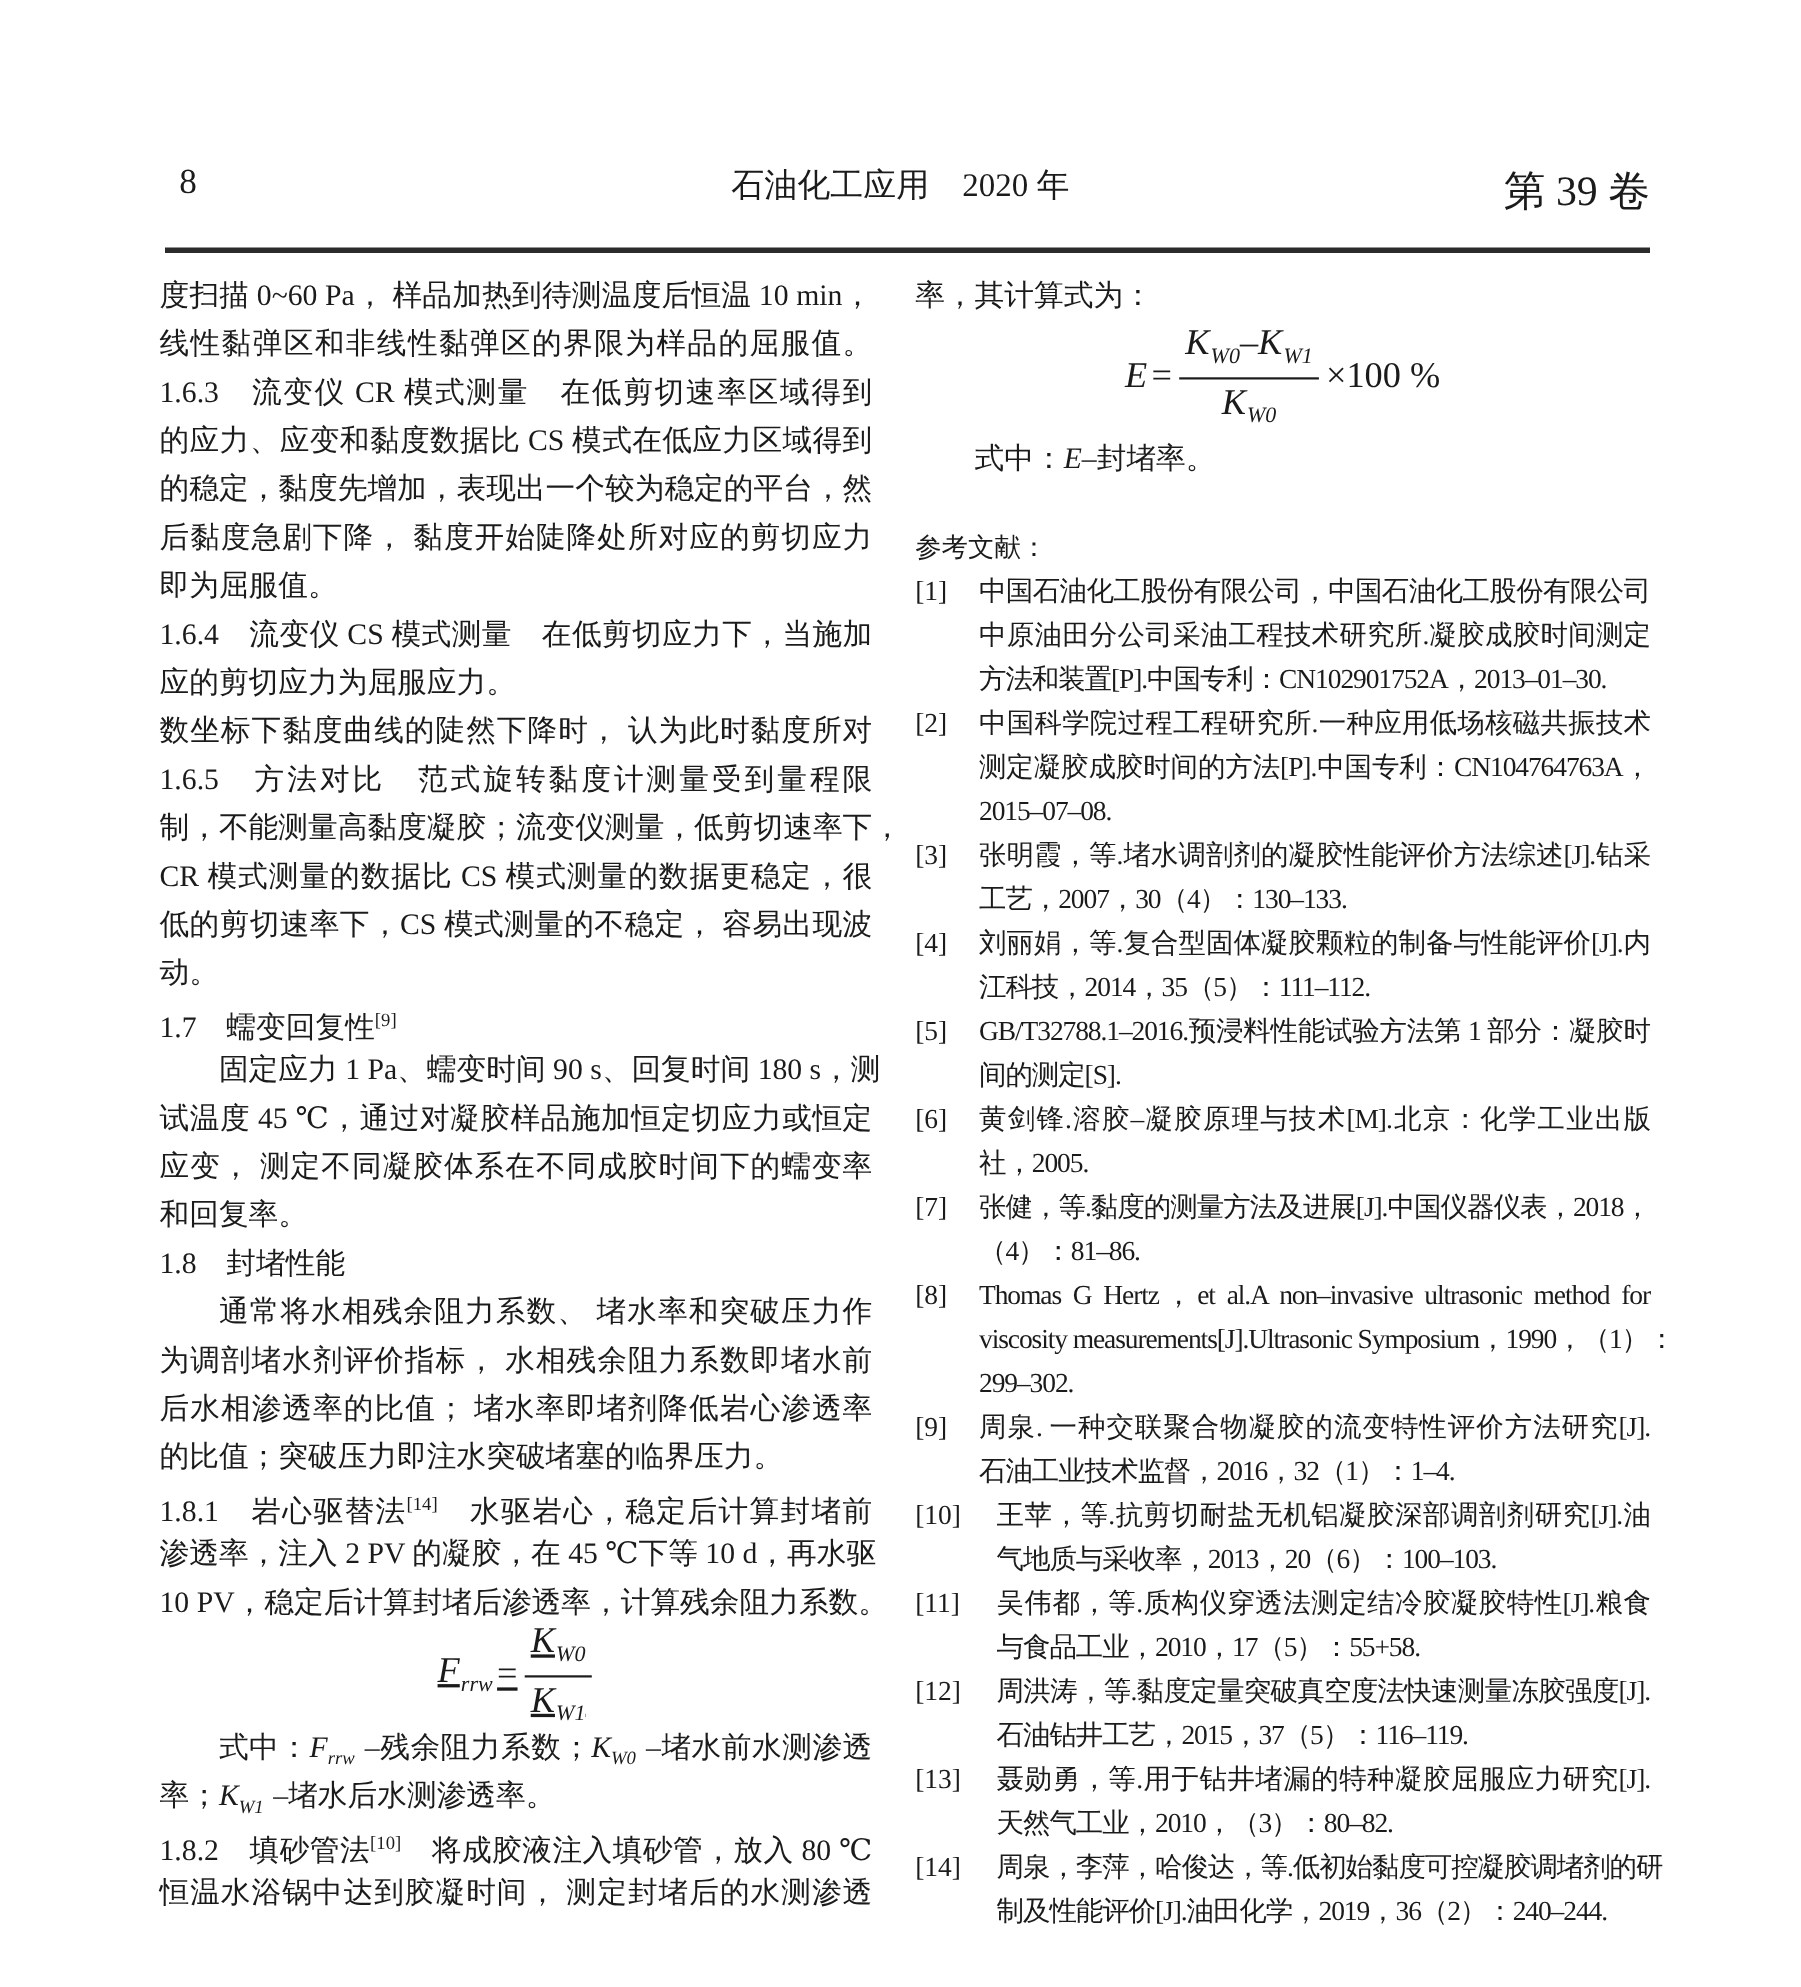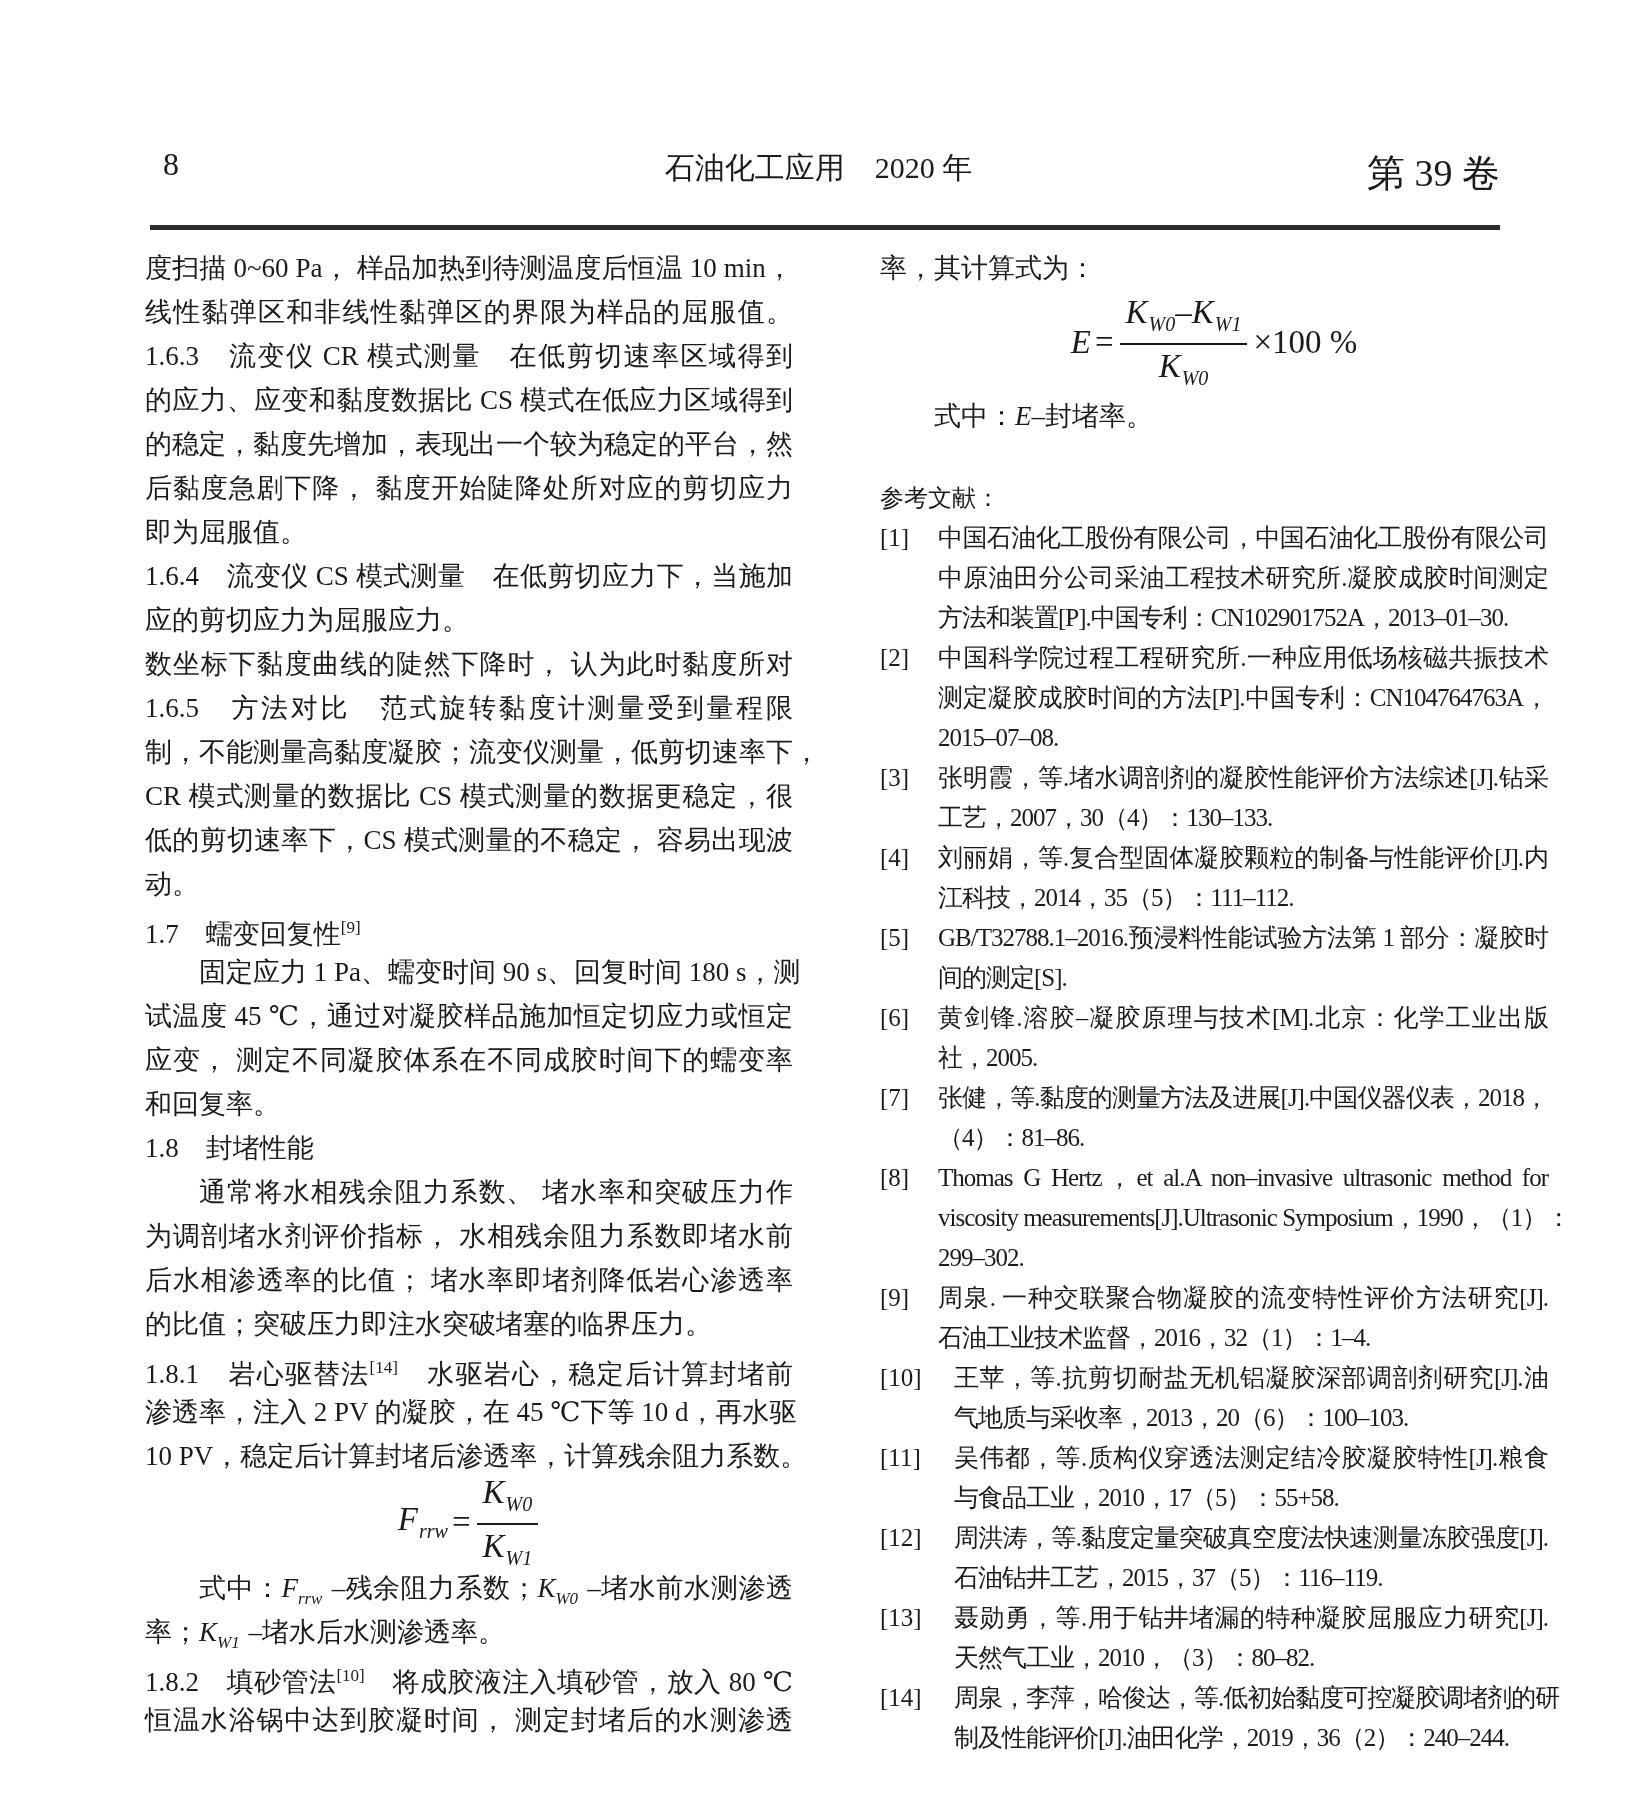--- a/index.html
+++ b/index.html
@@ -6,32 +6,32 @@
   .page{position:relative;width:1637px;height:1806px;background:#ffffff;overflow:hidden;
         font-family:"Liberation Serif","DejaVu Serif",serif;color:#1b1b1b;}
   
   .hdr-num{position:absolute;left:163px;top:146px;font-size:32px;}
   .hdr-title{position:absolute;left:0;right:0;top:148px;text-align:center;font-size:30px;}
   .hdr-vol{position:absolute;right:137px;top:148px;font-size:38px;}
   .rule{position:absolute;left:150px;top:225px;width:1350px;height:5px;background:#2b2b2b;}
   
   .col{position:absolute;top:246px;}
   .col-left{left:145px;width:648px;}
-  .col-right{left:880px;width:668px;}
+  .col-right{left:832px;width:668px;}
   
   .ln{font-size:27px;line-height:44px;height:44px;white-space:nowrap;overflow:visible;
       text-justify:inter-ideograph;}
   .ln.j{text-align:justify;text-align-last:justify;}
   .ln.ind{padding-left:54px;}
   .sup{font-size:17px;vertical-align:10px;}
   .it{font-style:italic;}
   .vsub{font-size:17px;font-style:italic;vertical-align:-7px;margin-right:2px;}
   
   .formula{display:flex;align-items:center;justify-content:center;font-size:33px;}
-  .f-left{height:88px;}
+  .f-left{height:88px;text-decoration:underline;}
   .f-right{height:104px;}
   .fvar{font-style:italic;}
   .fsub{font-size:20px;font-style:italic;vertical-align:-8px;margin-left:1px;}
   .feq{margin:0 4px;}
   .frac{display:inline-flex;flex-direction:column;align-items:center;margin:0 2px;}
   .fnum{border-bottom:2.5px solid #1b1b1b;padding:0 6px 8px;line-height:1.05;}
   .fden{padding-top:4px;line-height:1.05;}
   .fmul{font-style:normal;margin-left:4px;}
   
   .refs-title{font-size:24px;line-height:40px;height:40px;margin-top:40px;white-space:nowrap;}

